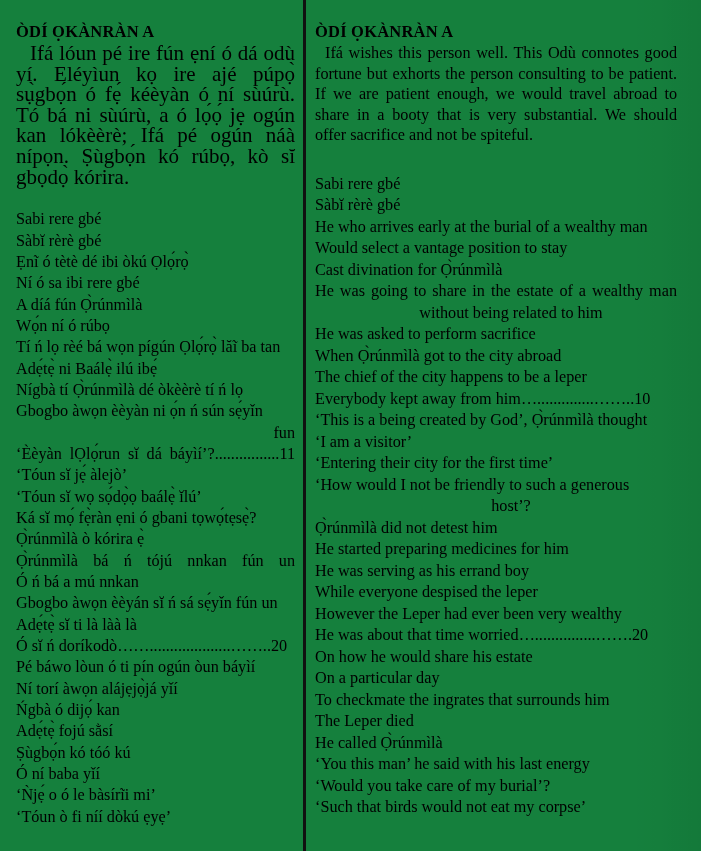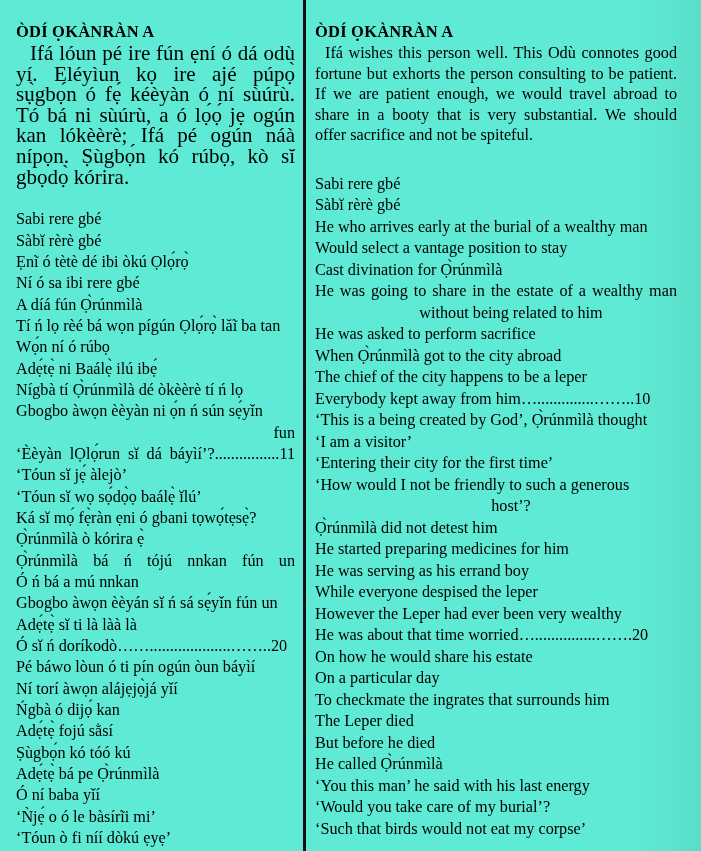--- a/index.html
+++ b/index.html
@@ -9,21 +9,21 @@
     background: #ffffff;
   }
   body {
     font-family: "Liberation Serif", "DejaVu Serif", serif;
     color: #000000;
   }
   #page {
     position: relative;
     width: 701px;
     height: 851px;
-    background: #5eead4;
+    background: #15803d;
     overflow: hidden;
     box-sizing: border-box;
   }
   
   #page::after {
     content: "";
     position: absolute;
     top: 0;
     right: 0;
     width: 70px;
@@ -121,42 +121,41 @@
     <div class="col col-left">
       <div class="heading">ÒDÍ ỌKÀNRÀN  A</div>
       <p class="intro">Ifá lóun pé ire fún ẹní ó dá odù yí. Eléyìun kọ ire ajé púpọ̀ sụ̀gbọ́n ó fẹ́ kéèyàn ó ní sùúrù. Tó bá ni sùúrù, a ó lọ́ọ́ jẹ ogún kan lókèèrè; Ifá pé ogún náà nípọn. Ṣùgbọ́n kó rúbọ, kò sĭ gbọdọ̀ kórira.</p>
       <div class="gap-left"></div>
       <ul class="verse" id="left-verse">
           <li>Sabi rere gbé</li>
           <li>Sàbĭ rèrè gbé</li>
           <li>Ẹnĩ ó tètè dé ibi òkú Ọlọ́rọ̀</li>
           <li>Ní ó sa ibi rere gbé</li>
           <li>A díá fún Ọ̀rúnmìlà</li>
+          <li>Wọ́n ní ó rúbọ</li>
           <li>Tí ń lọ rèé bá wọn pígún Ọlọ́rọ̀ lăĩ ba tan</li>
-          <li>Wọ́n ní ó rúbọ</li>
           <li>Adẹ́tẹ̀ ni Baálẹ̀ ilú ibẹ́</li>
           <li>Nígbà tí Ọ̀rúnmìlà dé òkèèrè tí ń lọ</li>
           <li>Gbogbo àwọn èèyàn ni ọ́n ń sún sẹ́yǐn</li>
           <li class="indent">fun</li>
           <li class="justify">‘Èèyàn lỌlọ́run sĭ dá báyìí’?................11</li>
           <li>‘Tóun sĭ jẹ́ àlejò’</li>
           <li>‘Tóun sĭ wọ sọ́dọ̀ọ baálẹ̀ ĭlú’</li>
           <li>Ká sĭ mọ́ fẹ̀ràn ẹni ó gbani tọwọ́tẹsẹ̀?</li>
           <li>Ọ̀rúnmìlà ò kórira ẹ̀</li>
           <li class="justify">Ọ̀rúnmìlà bá ń tójú nnkan fún un</li>
           <li>Ó ń bá a mú nnkan</li>
           <li>Gbogbo àwọn èèyán sĭ ń sá sẹ́yǐn fún un</li>
           <li>Adẹ́tẹ̀ sĭ ti là làà là</li>
           <li>Ó sĭ ń doríkodò……....................……..20</li>
           <li>Pé báwo lòun ó ti pín ogún òun báyìí</li>
           <li>Ní torí àwọn alájẹjọ̀já yǐí</li>
           <li>Ńgbà ó dijọ́ kan</li>
           <li>Adẹ́tẹ̀ fojú sằsí</li>
           <li>Ṣùgbọ́n kó tóó kú</li>
-          <li>Adẹ́tẹ̀ bá pe Ọ̀rúnmìlà</li>
           <li>Ó ní baba yǐí</li>
           <li>‘Ǹjẹ́ o ó le bàsírĩi mi’</li>
           <li>‘Tóun ò fi níí dòkú ẹyẹ’</li>
         </ul>
     </div>
 
     <div class="divider"></div>
 
     <div class="col col-right">
       <div class="heading">ÒDÍ ỌKÀNRÀN  A</div>
@@ -182,21 +181,20 @@
           <li>Ọ̀rúnmìlà did not detest him</li>
           <li>He started preparing medicines for him</li>
           <li>He was serving as his errand boy</li>
           <li>While everyone despised the leper</li>
           <li>However the Leper had ever been very wealthy</li>
           <li>He was about that time worried…...............…….20</li>
           <li>On how he would share his estate</li>
           <li>On a particular day</li>
           <li>To checkmate the ingrates that surrounds him</li>
           <li>The Leper died</li>
-          <li>But before he died</li>
           <li>He called Ọ̀rúnmìlà</li>
           <li>‘You this man’ he said with his last energy</li>
           <li>‘Would you take care of my burial’?</li>
           <li>‘Such that birds would not eat my corpse’</li>
         </ul>
     </div>
 
   </div>
 </div>
 

